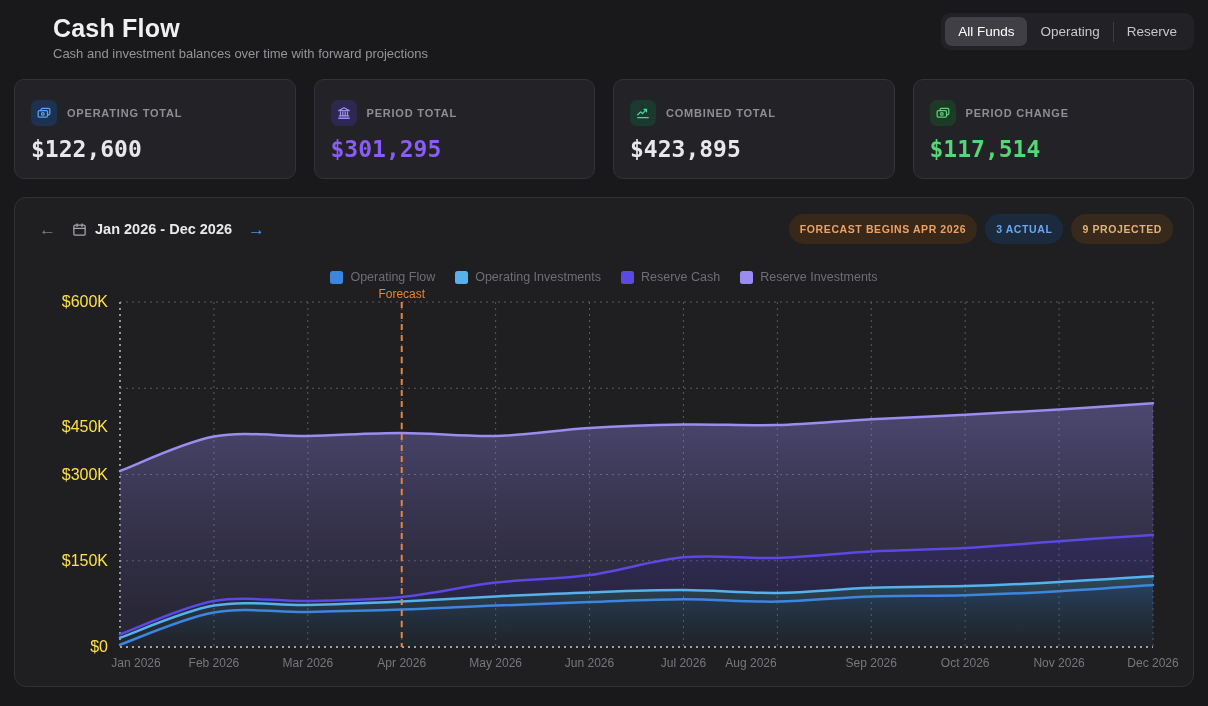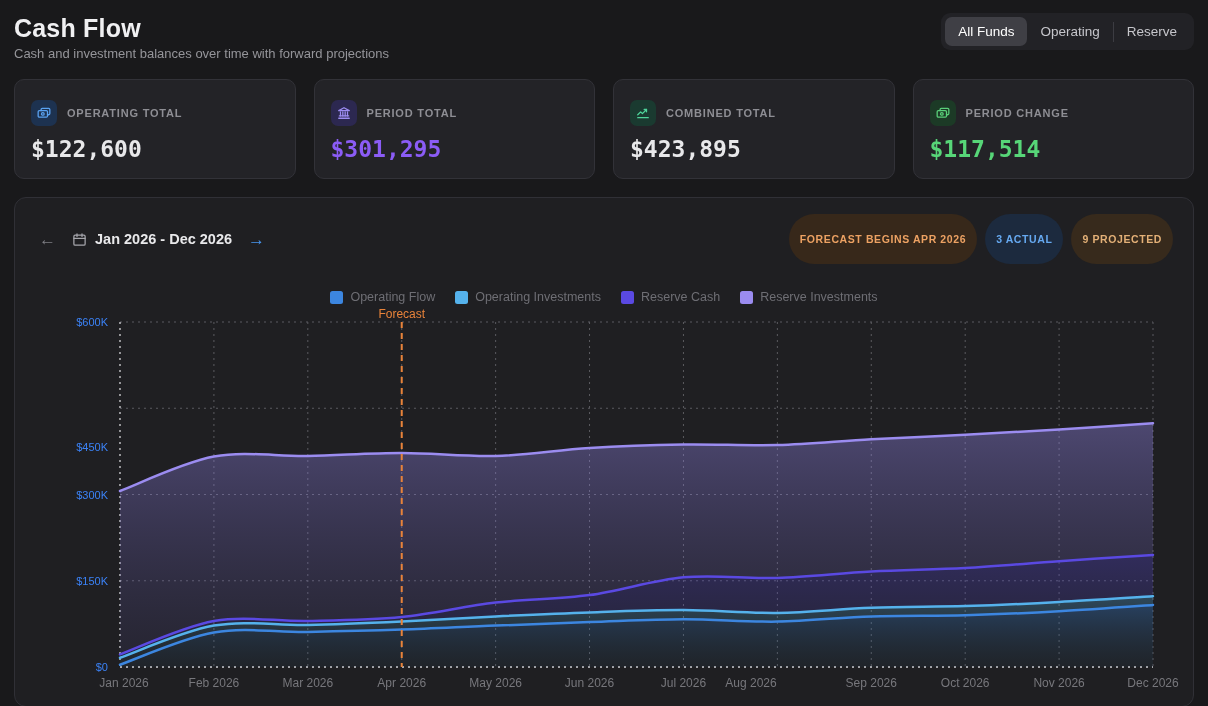--- a/index.html
+++ b/index.html
@@ -5,21 +5,21 @@
   * { box-sizing: border-box; }
   html,body { margin:0; padding:0; }
   body {
     width:1208px; height:706px; overflow:hidden;
     background:#19191b; color:#e6e6e8;
     font-family:"Liberation Sans","DejaVu Sans",sans-serif;
   }
   .wrap { padding:10px 14px 14px; }
 
   
-  .topbar { display:flex; justify-content:space-between; align-items:flex-start; }
+  .topbar { display:flex; justify-content:space-between; align-items:flex-start;margin-left:39px; }
   .page-title { font-size:25px; font-weight:700; color:#f0f0f2; margin:4px 0 3px; letter-spacing:.2px; }
   .page-subtitle { font-size:13px; color:#95959a; margin:0; }
   .tabs { display:flex; align-items:center; background:#222226; border-radius:9px; padding:4px; margin-top:3px;justify-content:space-between; }
   .tab { font-size:13.5px; color:#c6c6cb; padding:7px 13px; border-radius:7px; background:transparent; border:none; cursor:pointer; font-family:inherit; }
   .tab.active { background:#3f3f45; color:#ffffff; }
   .tab-divider { width:1px; height:20px; background:#3c3c42; }
 
   
   .stats { display:grid; grid-template-columns:repeat(4,1fr); gap:18px; margin-top:18px; }
   .card { background:#232327; border:1px solid #323238; border-radius:10px; padding:20px 16px 16px; }
@@ -31,31 +31,31 @@
 
   
   .panel { margin-top:18px; background:#1f1f22; border:1px solid #303036; border-radius:12px; padding:16px 20px 12px; }
   .panel-header { display:flex; align-items:center; gap:12px; }
   .nav-arrow { background:none; border:none; cursor:pointer; font-size:17px; line-height:1; color:#7e7e84; padding:2px 4px; font-family:inherit; }
   .nav-arrow.next { color:#4896f0; }
   .date-ctl { display:flex; align-items:center; gap:8px; cursor:pointer; }
   .cal-icon { color:#a6a6ac; display:flex; }
   .date-range { font-size:14.5px; font-weight:700; color:#e9e9eb; }
   .badges { margin-left:auto; display:flex; gap:8px; align-items:center; }
-  .badge { font-size:10.5px; font-weight:700; letter-spacing:.6px; padding:19px 11px; border-radius:999px; white-space:nowrap; }
+  .badge { font-size:10.5px; font-weight:700; letter-spacing:.6px; padding:9px 11px; border-radius:999px; white-space:nowrap; }
 
   
   .legend { display:flex; justify-content:center; gap:20px; margin-top:26px; }
   .legend-item { display:flex; align-items:center; gap:7px; font-size:12.5px; color:#6e6e74; cursor:pointer; }
   .legend-swatch { width:13px; height:13px; border-radius:2.5px; }
 
   
   .chart-area { display:flex; margin-top:18px; }
   .y-axis { width:85px; position:relative; flex:none; }
-  .y-tick { position:absolute; right:12px; transform:translateY(-50%); font-size:11px; color:#3b82f6; }
+  .y-tick { position:absolute; right:12px; transform:translateY(-50%); font-size:16px; color:#fde047; }
   .plot { position:relative; width:1033px; height:345px; }
   .plot svg { overflow:visible; display:block; }
   .forecast-label { position:absolute; top:-15px; transform:translateX(-50%); font-size:12px; color:#e8833a; }
   .x-axis { position:relative; height:20px; margin:7px 0 0 85px; width:1033px; }
   .x-tick { position:absolute; top:2px; transform:translateX(-50%); font-size:12px; color:#77777c; white-space:nowrap; }
 </style>
 </head>
 <body>
 
 <div class="wrap">
@@ -224,21 +224,21 @@
             <path d="M0.0,342.7C15.7,337.3 62.6,316.0 93.9,310.5C125.2,305.0 156.5,310.4 187.8,309.9C219.1,309.4 250.4,308.7 281.7,307.6C313.0,306.6 344.3,304.8 375.6,303.6C406.9,302.4 438.2,301.2 469.5,300.1C500.8,299.1 532.2,297.4 563.5,297.3C594.8,297.2 626.1,300.1 657.4,299.6C688.7,299.1 720.0,295.5 751.3,294.4C782.6,293.3 813.9,294.1 845.2,293.3C876.5,292.4 907.8,291.0 939.1,289.2C970.4,287.5 1017.3,284.0 1033.0,282.9" fill="none" stroke="#3c86e0" stroke-width="2.5" stroke-linejoin="round" stroke-linecap="round"></path>
             <path d="M0.0,335.8C15.7,330.4 62.6,309.1 93.9,303.6C125.2,298.1 156.5,303.7 187.8,303.0C219.1,302.4 250.4,301.0 281.7,299.6C313.0,298.1 344.3,295.9 375.6,294.4C406.9,292.9 438.2,291.4 469.5,290.4C500.8,289.3 532.2,288.0 563.5,288.1C594.8,288.2 626.1,291.3 657.4,290.9C688.7,290.6 720.0,286.9 751.3,285.8C782.6,284.6 813.9,285.0 845.2,284.1C876.5,283.1 907.8,281.7 939.1,280.0C970.4,278.4 1017.3,275.2 1033.0,274.3" fill="none" stroke="#55b2ec" stroke-width="2.5" stroke-linejoin="round" stroke-linecap="round"></path>
             <path d="M0.0,332.4C15.7,326.8 62.6,304.6 93.9,299.0C125.2,293.4 156.5,299.7 187.8,299.0C219.1,298.3 250.4,298.0 281.7,295.0C313.0,291.9 344.3,284.2 375.6,280.6C406.9,277.0 438.2,277.3 469.5,273.1C500.8,268.9 532.2,258.2 563.5,255.3C594.8,252.4 626.1,256.8 657.4,255.9C688.7,254.9 720.0,251.2 751.3,249.6C782.6,247.9 813.9,247.8 845.2,246.1C876.5,244.4 907.8,241.4 939.1,239.2C970.4,237.0 1017.3,233.9 1033.0,232.9" fill="none" stroke="#5a49e2" stroke-width="2.5" stroke-linejoin="round" stroke-linecap="round"></path>
             <path d="M0.0,169.0C15.7,163.3 62.6,140.4 93.9,134.6C125.2,128.7 156.5,134.6 187.8,134.0C219.1,133.4 250.4,131.1 281.7,131.1C313.0,131.1 344.3,134.8 375.6,134.0C406.9,133.1 438.2,127.8 469.5,125.9C500.8,124.0 532.2,123.0 563.5,122.5C594.8,122.0 626.1,123.9 657.4,123.1C688.7,122.2 720.0,119.0 751.3,117.3C782.6,115.6 813.9,114.3 845.2,112.7C876.5,111.1 907.8,109.4 939.1,107.5C970.4,105.6 1017.3,102.3 1033.0,101.2" fill="none" stroke="#9b8cf0" stroke-width="2.5" stroke-linejoin="round" stroke-linecap="round"></path>
             <line x1="281.72727272727275" y1="0" x2="281.72727272727275" y2="345" stroke="#e8833a" stroke-width="2" stroke-dasharray="6 5"></line>
           </svg>
         <span class="forecast-label" id="forecast-label" style="left: 281.727px;">Forecast</span>
       </div>
     </div>
     <div class="x-axis" id="x-axis">
-        <span class="x-tick" style="left: 4px;">Jan 2026</span>
+        <span class="x-tick" style="left: 16px;">Jan 2026</span>
         <span class="x-tick" style="left: 93.9091px;">Feb 2026</span>
         <span class="x-tick" style="left: 187.818px;">Mar 2026</span>
         <span class="x-tick" style="left: 281.727px;">Apr 2026</span>
         <span class="x-tick" style="left: 375.636px;">May 2026</span>
         <span class="x-tick" style="left: 469.545px;">Jun 2026</span>
         <span class="x-tick" style="left: 563.455px;">Jul 2026</span>
         <span class="x-tick" style="left: 631px;">Aug 2026</span>
         <span class="x-tick" style="left: 751.273px;">Sep 2026</span>
         <span class="x-tick" style="left: 845.182px;">Oct 2026</span>
         <span class="x-tick" style="left: 939.091px;">Nov 2026</span>

